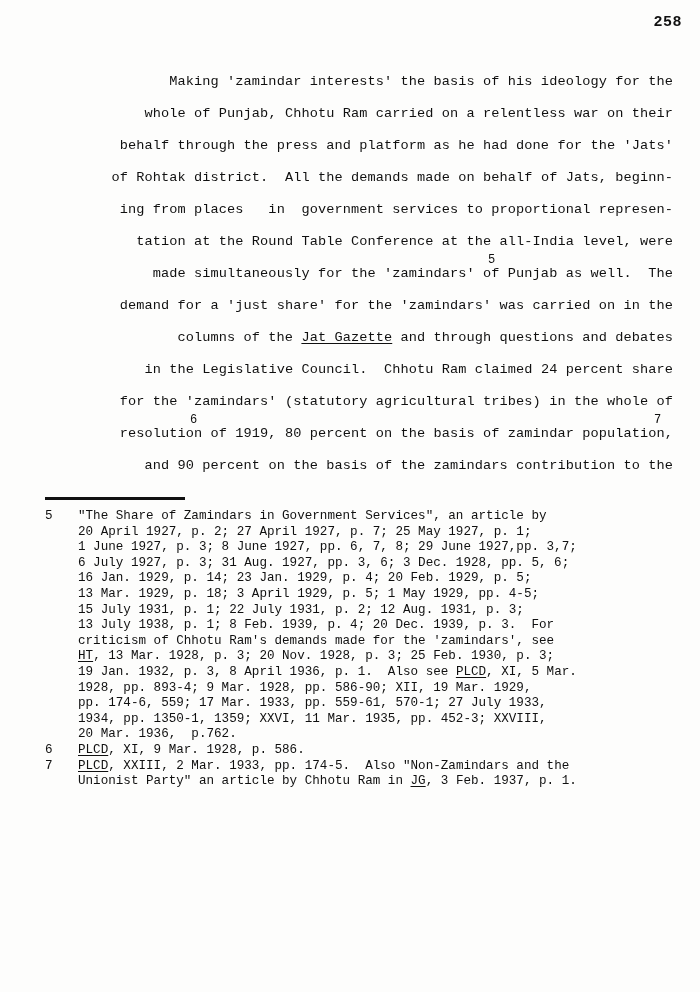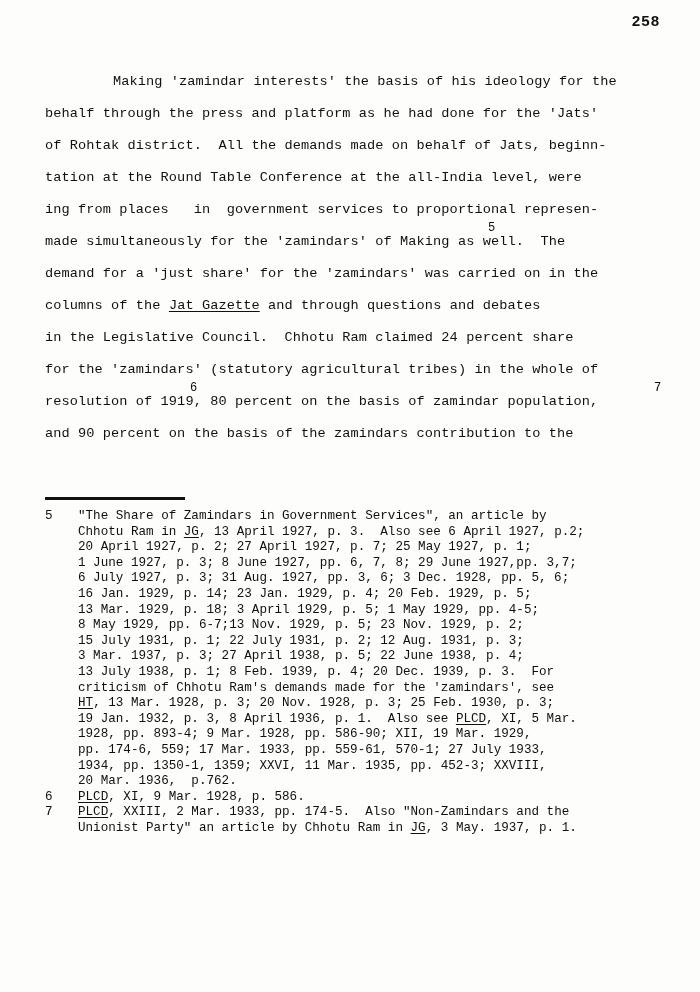--- a/index.html
+++ b/index.html
@@ -19,33 +19,34 @@
   .page {
     position: absolute;
     inset: 0;
     background: #fdfdfc;
   }
 
   
   .page-number {
     position: absolute;
     top: 14px;
-    right: 40px;
+    right: 18px;
     font-size: 15px;
     font-weight: bold;
     letter-spacing: 0.5px;
     color: #101010;
   }
 
   
   .body-block {
     position: absolute;
     top: 66px;
     left: 45px;
     width: 628px;
+    text-align: right;
   }
   .body-line {
     font-size: 13.6px;
     line-height: 32px;
     height: 32px;
     white-space: pre;
     letter-spacing: 0.1px;
     color: #101010;
     position: relative;
   }
@@ -107,67 +108,65 @@
 </style>
 </head>
 <body>
 
 <div class="page">
 
   <div class="page-number">258</div>
 
   <div class="body-block" id="body-block">
       <div class="body-line indent"><span>Making 'zamindar interests' the basis of his ideology for the</span></div>
+      <div class="body-line"><span>whole of Punjab, Chhotu Ram carried on a relentless war on their</span></div>
       <div class="body-line"><span>behalf through the press and platform as he had done for the 'Jats'</span></div>
       <div class="body-line"><span>of Rohtak district.  All the demands made on behalf of Jats, beginn-</span></div>
+      <div class="body-line"><span>ing from places   in  government services to proportional represen-</span></div>
       <div class="body-line"><span>tation at the Round Table Conference at the all-India level, were</span></div>
-      <div class="body-line"><span>ing from places   in  government services to proportional represen-</span></div>
-      <div class="body-line"><span>made simultaneously for the 'zamindars' of Making as well.  The</span><span class="marker-above" style="left: 443px;">5</span></div>
+      <div class="body-line"><span>made simultaneously for the 'zamindars' of Punjab as well.  The</span><span class="marker-above" style="left: 443px;">5</span></div>
       <div class="body-line"><span>demand for a 'just share' for the 'zamindars' was carried on in the</span></div>
       <div class="body-line"><span>columns of the </span><span class="underline">Jat Gazette</span><span> and through questions and debates</span></div>
       <div class="body-line"><span>in the Legislative Council.  Chhotu Ram claimed 24 percent share</span></div>
       <div class="body-line"><span>for the 'zamindars' (statutory agricultural tribes) in the whole of</span></div>
       <div class="body-line"><span>resolution of 1919, 80 percent on the basis of zamindar population,</span><span class="marker-above" style="left: 145px;">6</span><span class="marker-above" style="left: 609px;">7</span></div>
       <div class="body-line"><span>and 90 percent on the basis of the zamindars contribution to the</span></div>
     </div>
 
   <div class="footnote-rule"></div>
 
   <div class="footnotes" id="footnotes">
       <div class="fn">
         <div class="fn-num">5</div>
         <div class="fn-body">
           <div class="fn-line"><span>"The Share of Zamindars in Government Services", an article by</span></div>
-          <div class="fn-line"><span>Chhotu Ram in </span><span class="underline">JG</span><span>, 13 April 1927, p. 3.  Also see 6 April 1927, p.2;</span></div>
           <div class="fn-line"><span>20 April 1927, p. 2; 27 April 1927, p. 7; 25 May 1927, p. 1;</span></div>
           <div class="fn-line"><span>1 June 1927, p. 3; 8 June 1927, pp. 6, 7, 8; 29 June 1927,pp. 3,7;</span></div>
           <div class="fn-line"><span>6 July 1927, p. 3; 31 Aug. 1927, pp. 3, 6; 3 Dec. 1928, pp. 5, 6;</span></div>
           <div class="fn-line"><span>16 Jan. 1929, p. 14; 23 Jan. 1929, p. 4; 20 Feb. 1929, p. 5;</span></div>
           <div class="fn-line"><span>13 Mar. 1929, p. 18; 3 April 1929, p. 5; 1 May 1929, pp. 4-5;</span></div>
-          <div class="fn-line"><span>8 May 1929, pp. 6-7;13 Nov. 1929, p. 5; 23 Nov. 1929, p. 2;</span></div>
           <div class="fn-line"><span>15 July 1931, p. 1; 22 July 1931, p. 2; 12 Aug. 1931, p. 3;</span></div>
-          <div class="fn-line"><span>3 Mar. 1937, p. 3; 27 April 1938, p. 5; 22 June 1938, p. 4;</span></div>
           <div class="fn-line"><span>13 July 1938, p. 1; 8 Feb. 1939, p. 4; 20 Dec. 1939, p. 3.  For</span></div>
           <div class="fn-line"><span>criticism of Chhotu Ram's demands made for the 'zamindars', see</span></div>
           <div class="fn-line"><span class="underline">HT</span><span>, 13 Mar. 1928, p. 3; 20 Nov. 1928, p. 3; 25 Feb. 1930, p. 3;</span></div>
           <div class="fn-line"><span>19 Jan. 1932, p. 3, 8 April 1936, p. 1.  Also see </span><span class="underline">PLCD</span><span>, XI, 5 Mar.</span></div>
           <div class="fn-line"><span>1928, pp. 893-4; 9 Mar. 1928, pp. 586-90; XII, 19 Mar. 1929,</span></div>
           <div class="fn-line"><span>pp. 174-6, 559; 17 Mar. 1933, pp. 559-61, 570-1; 27 July 1933,</span></div>
           <div class="fn-line"><span>1934, pp. 1350-1, 1359; XXVI, 11 Mar. 1935, pp. 452-3; XXVIII,</span></div>
           <div class="fn-line"><span>20 Mar. 1936,  p.762.</span></div>
         </div>
       </div>
       <div class="fn">
         <div class="fn-num">6</div>
         <div class="fn-body">
           <div class="fn-line"><span class="underline">PLCD</span><span>, XI, 9 Mar. 1928, p. 586.</span></div>
         </div>
       </div>
       <div class="fn">
         <div class="fn-num">7</div>
         <div class="fn-body">
           <div class="fn-line"><span class="underline">PLCD</span><span>, XXIII, 2 Mar. 1933, pp. 174-5.  Also "Non-Zamindars and the</span></div>
-          <div class="fn-line"><span>Unionist Party" an article by Chhotu Ram in </span><span class="underline">JG</span><span>, 3 May. 1937, p. 1.</span></div>
+          <div class="fn-line"><span>Unionist Party" an article by Chhotu Ram in </span><span class="underline">JG</span><span>, 3 Feb. 1937, p. 1.</span></div>
         </div>
       </div>
     </div>
 
 </div>
 
 </body></html>

